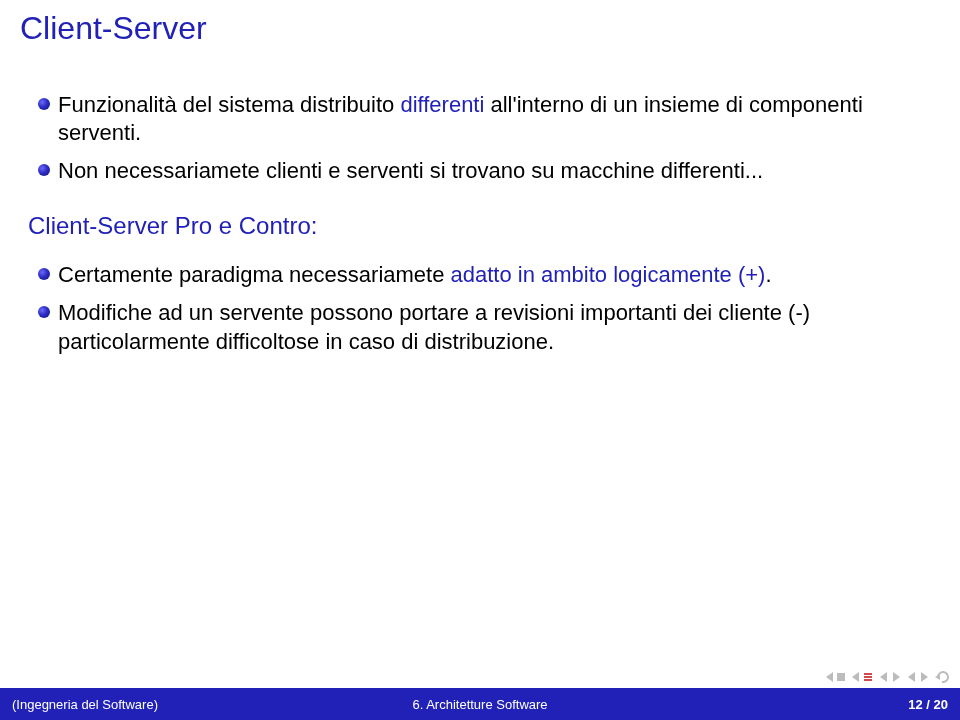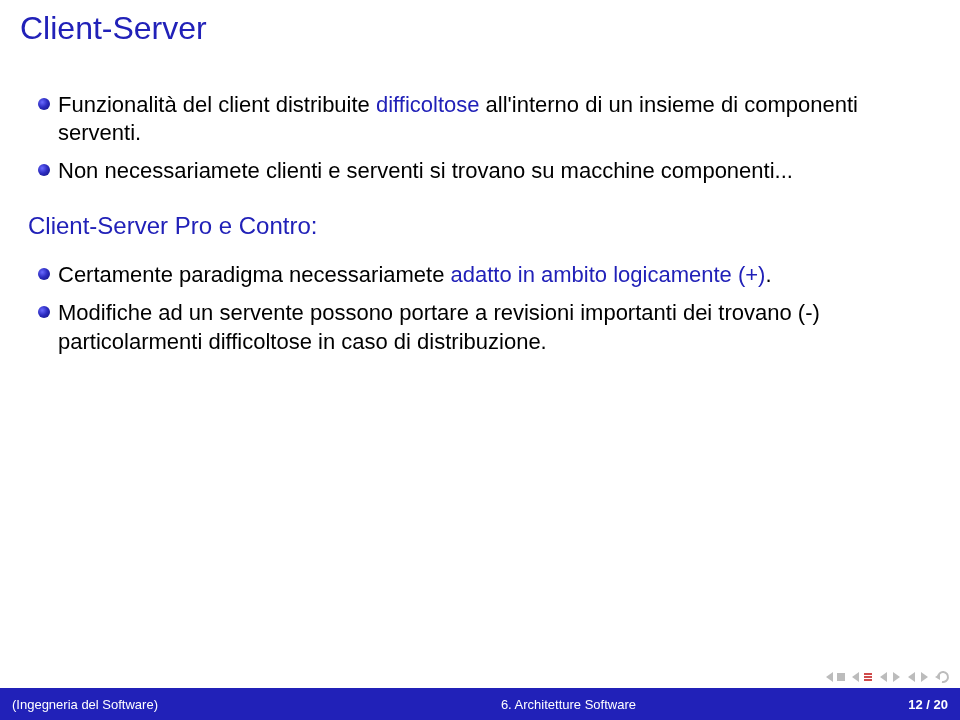--- a/index.html
+++ b/index.html
@@ -8,58 +8,58 @@
   .title-bar { padding: 10px 20px 14px 20px; background: #fff; }
   .title { color: #2121b8; font-size: 32px; font-weight: 400; }
   .content { flex: 1; padding: 30px 28px 10px 28px; font-size: 22px; line-height: 1.28; color: #000; }
   .bullets { list-style: none; margin-bottom: 26px; }
   .bullets li { position: relative; padding-left: 30px; margin-bottom: 10px; }
   .dot { position: absolute; left: 10px; top: 7px; width: 12px; height: 12px; border-radius: 50%; background: radial-gradient(circle at 35% 35%, #6a6aff 0%, #2d2dc2 45%, #10107a 100%); }
   .blue { color: #2121b8; }
   .subtitle { color: #2121b8; font-size: 24px; margin-bottom: 19px; }
   .footer { height: 32px; background: #2121b8; display: flex; align-items: center; justify-content: space-between; padding: 0 12px; color: #fff; font-size: 13px; }
   .footer .left { flex: 1; text-align: left; }
-  .footer .center { flex: 1; text-align: right; }
+  .footer .center { flex: 1; text-align: center; }
   .footer .right { flex: 1; text-align: right; font-weight: bold; }
   .nav-strip { position: absolute; bottom: 32px; right: 8px; height: 22px; display: flex; align-items: center; gap: 4px; background: #fff; padding: 0 2px; }
   .nav-strip svg { display: block; }
   .nav-group { display: flex; align-items: center; gap: 0; }
 </style>
 </head>
 <body>
 
 <div class="slide">
 
   <div class="title-bar">
     <h1 class="title">Client-Server</h1>
   </div>
 
   <div class="content">
 
     <ul class="bullets">
       <li>
         <span class="dot"></span>
-        <span>Funzionalità del client distribuite </span><span class="blue">difficoltose</span><span> all'interno di un insieme di componenti serventi.</span>
+        <span>Funzionalità del sistema distribuito </span><span class="blue">differenti</span><span> all'interno di un insieme di componenti serventi.</span>
       </li>
       <li>
         <span class="dot"></span>
-        <span>Non necessariamete clienti e serventi si trovano su macchine componenti...</span><span class="blue"></span><span></span>
+        <span>Non necessariamete clienti e serventi si trovano su macchine differenti...</span><span class="blue"></span><span></span>
       </li>
     </ul>
 
     <div class="subtitle">Client-Server Pro e Contro:</div>
 
     <ul class="bullets">
       <li>
         <span class="dot"></span>
         <span>Certamente paradigma necessariamete </span><span class="blue">adatto in ambito logicamente (+)</span><span>.</span>
       </li>
       <li>
         <span class="dot"></span>
-        <span>Modifiche ad un servente possono portare a revisioni importanti dei trovano (-) particolarmenti difficoltose in caso di distribuzione.</span><span class="blue"></span><span></span>
+        <span>Modifiche ad un servente possono portare a revisioni importanti dei cliente (-) particolarmente difficoltose in caso di distribuzione.</span><span class="blue"></span><span></span>
       </li>
     </ul>
 
   </div>
 
   <div class="nav-strip">
     <span class="nav-group">
       <svg width="12" height="12" viewBox="0 0 12 12">
           <polygon points="9,1 9,11 2,6" fill="#bcbcbc"></polygon>
         </svg>

